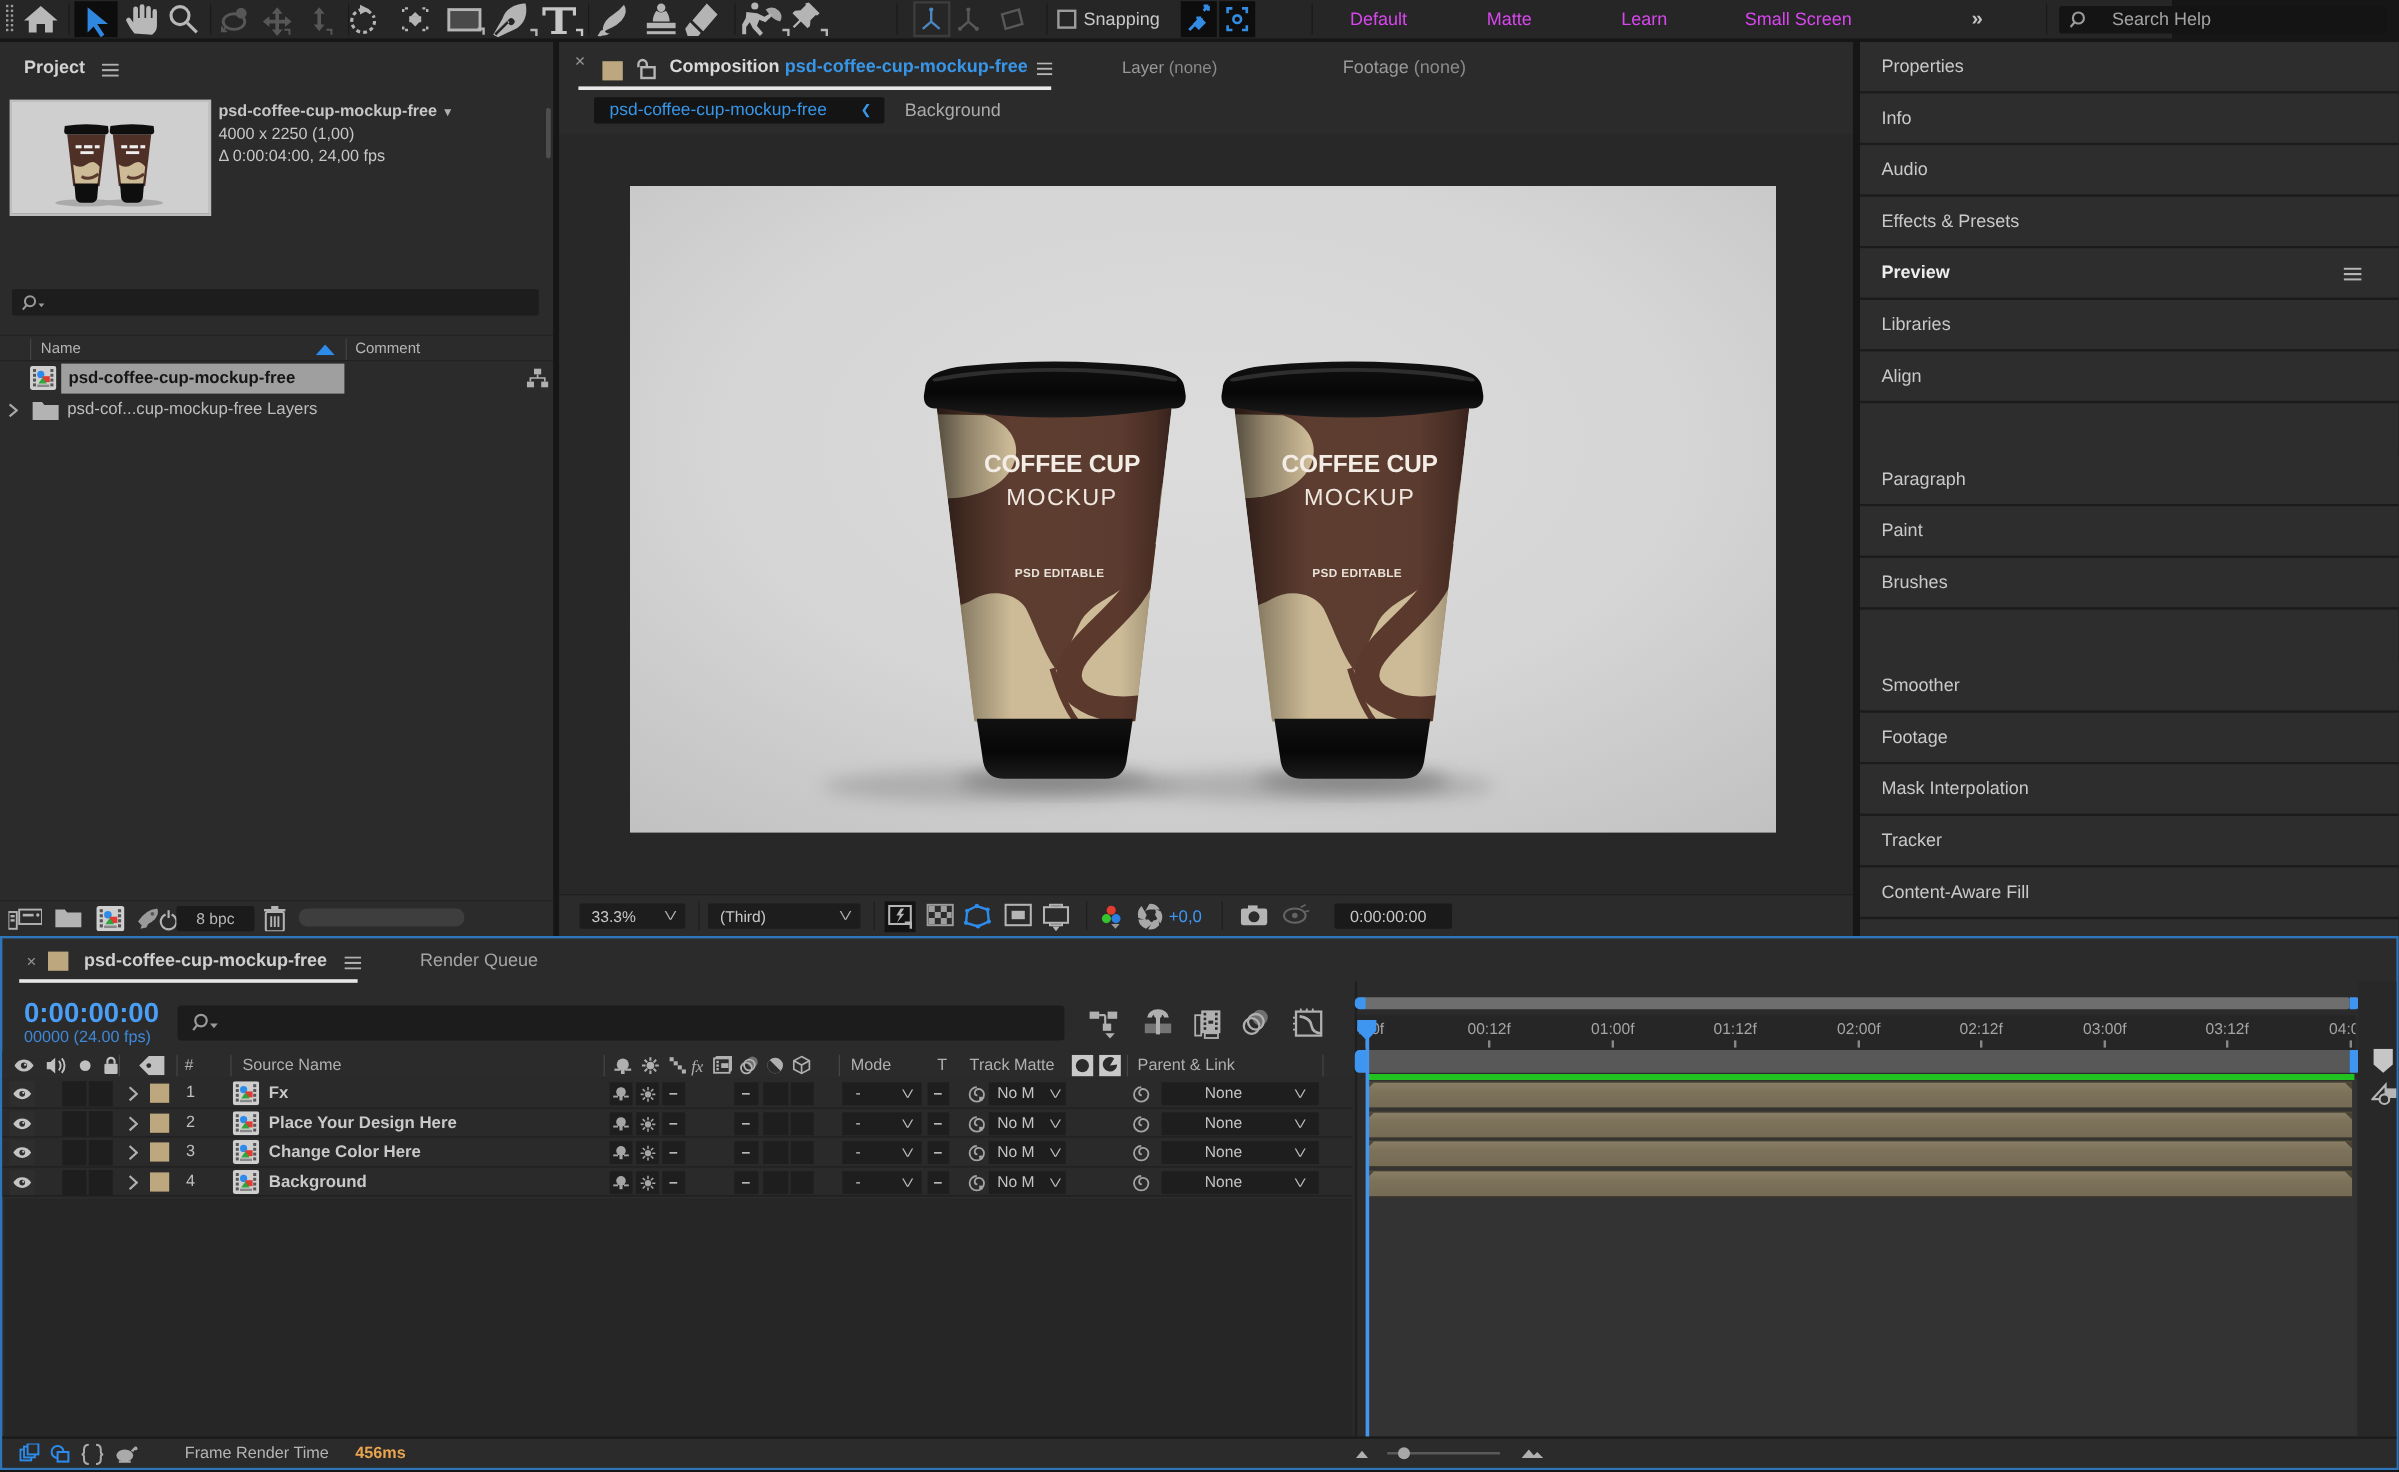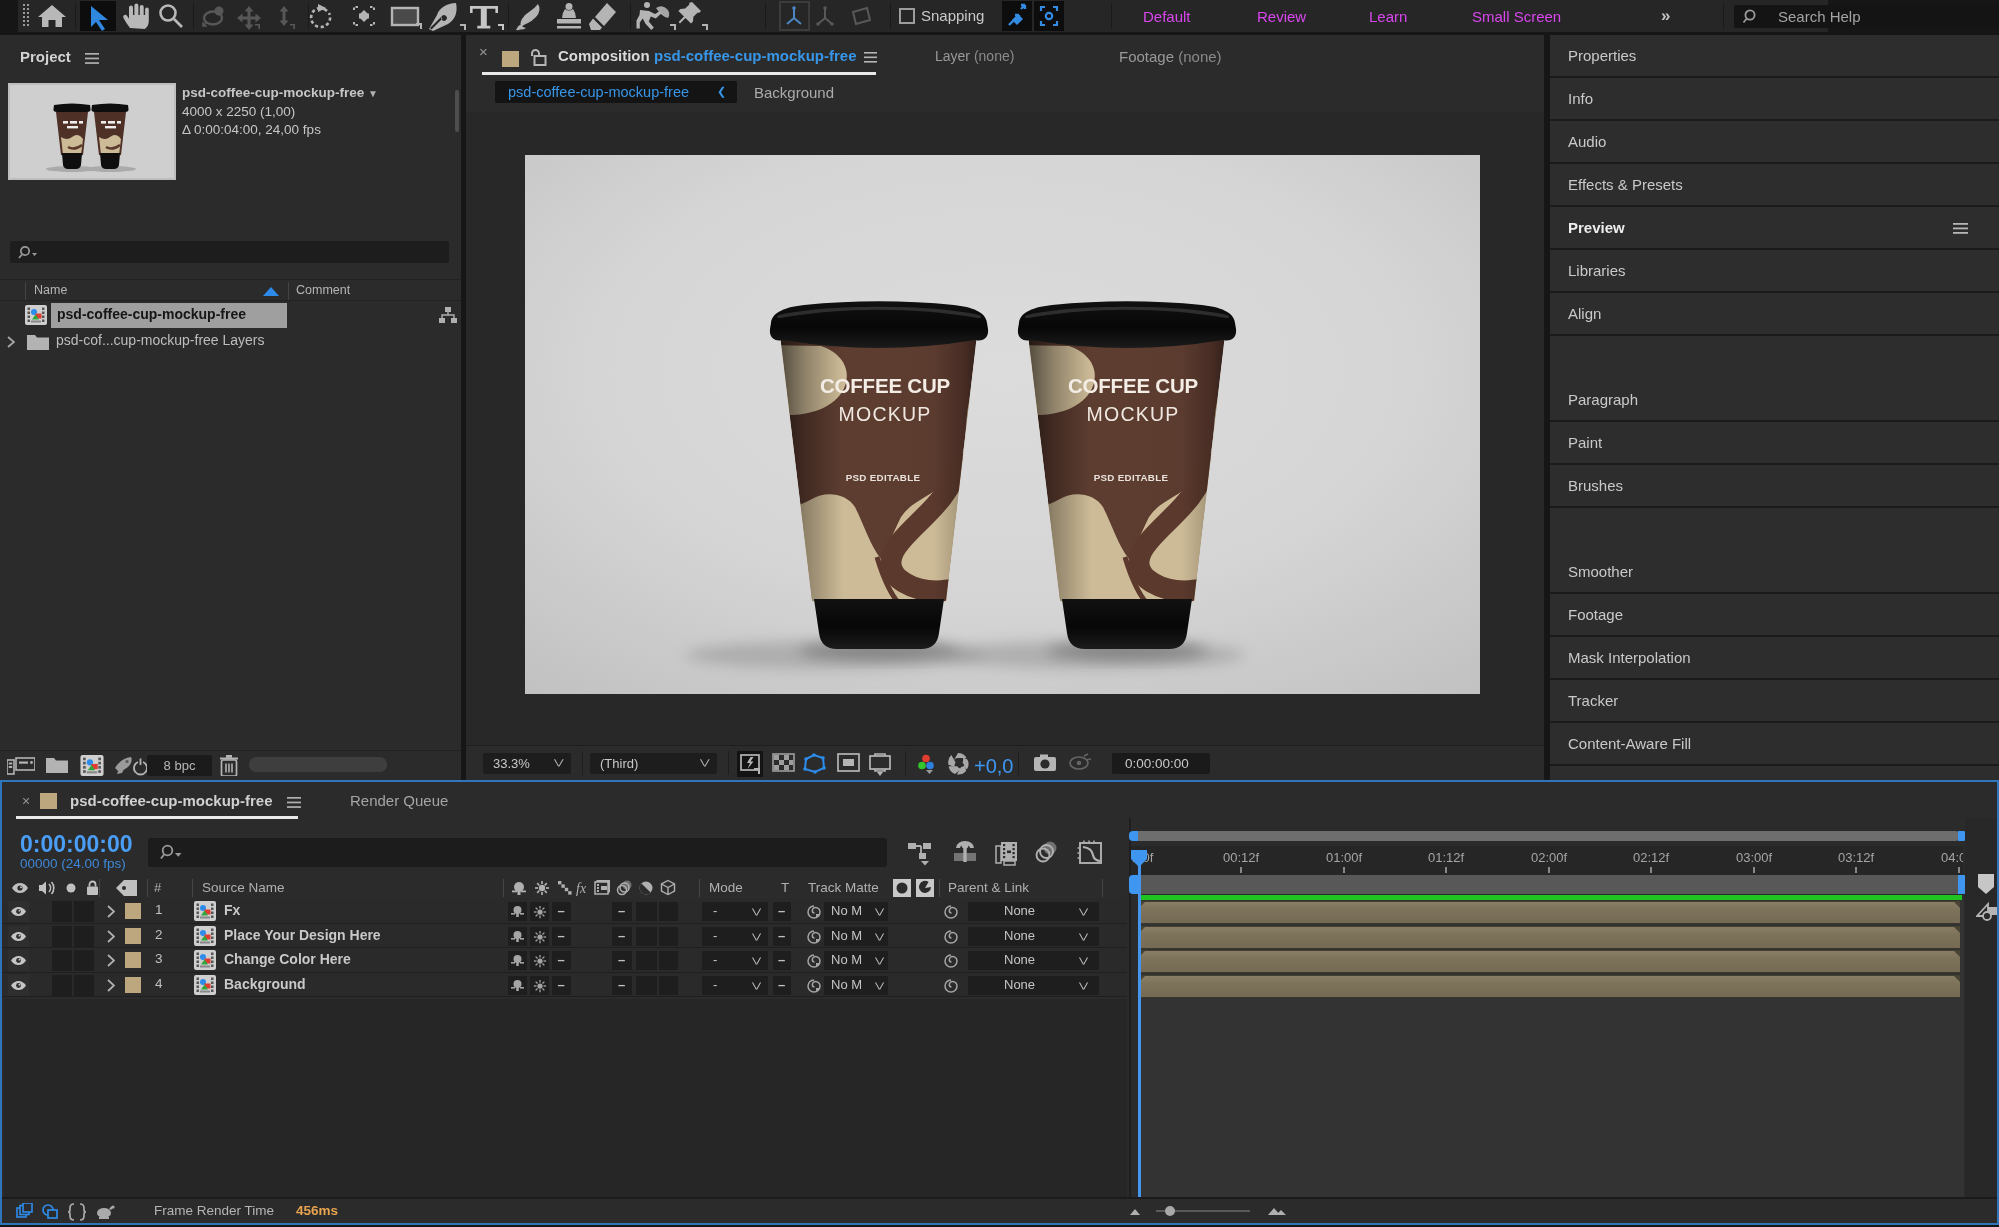--- a/index.html
+++ b/index.html
@@ -1,20 +1,20 @@
 <!DOCTYPE html>
 <html><head>
 <meta charset="utf-8">
 <style>
 * { margin:0; padding:0; box-sizing:border-box; }
 html,body { width:1999px; height:1227px; background:#1a1a1a; font-family:"Liberation Sans",sans-serif; overflow:hidden; }
 .abs { position:absolute; }
 #stage { position:relative; width:1999px; height:1227px; background:#161616; }
 
-#toolbar { left:18px; top:0; width:1810px; height:32px; background:#262626; }
+#toolbar { left:0; top:0; width:1810px; height:32px; background:#262626; }
 #toolbar .sep { top:3px; width:1px; height:26px; background:#1a1a1a; }
 .wsname { top:8px; font-size:15px; color:#d946ef; }
 #searchhelp { left:1716px; top:5px; width:273px; height:23px; background:#141414; border-radius:2px; }
 #searchhelp span { position:absolute; left:44px; top:3px; font-size:15px; color:#a3a3a3; }
 
 #projpanel { left:0; top:35px; width:461px; height:745px; background:#2b2b2b; }
 #comppanel { left:466px; top:35px; width:1078px; height:745px; background:#2b2b2b; }
 #rightpanel { left:1550px; top:35px; width:449px; height:745px; background:#2d2d2d; }
 
 .ptitle { left:20px; top:13px; font-size:15px; color:#d2d2d2; font-weight:bold; }
@@ -171,21 +171,21 @@
       <path d="M250 14 l5 5 l-6 6 l-5-5 Z" fill="#338ce3"></path>
       <rect x="266" y="1" width="30" height="30" fill="#0d0d0d"></rect>
       <g stroke="#338ce3" stroke-width="2.2" fill="none">
         <path d="M273 11 l0-4 l4 0 M285 7 l4 0 l0 4 M273 21 l0 4 l4 0 M285 25 l4 0 l0-4"></path>
         <circle cx="281" cy="16" r="3.2"></circle>
       </g>
     </svg>
     <div class="abs sep" style="left:747px"></div>
     <div class="abs sep" style="left:1093px"></div>
     <div class="abs wsname" style="left:1125px">Default</div>
-    <div class="abs wsname" style="left:1239px">Review</div>
+    <div class="abs wsname" style="left:1239px">Matte</div>
     <div class="abs wsname" style="left:1351px">Learn</div>
     <div class="abs wsname" style="left:1454px">Small Screen</div>
     <div class="abs" style="left:1643px;top:6px;font-size:17px;color:#c3c3c3;font-weight:bold">»</div>
     <div class="abs sep" style="left:1705px"></div>
     <div id="searchhelp" class="abs">
       <svg class="abs" style="left:8px;top:3px" width="18" height="18" viewBox="0 0 18 18">
         <circle cx="8" cy="7" r="4.6" stroke="#9a9a9a" stroke-width="1.8" fill="none"></circle>
         <line x1="4.8" y1="10.5" x2="1.5" y2="14.5" stroke="#9a9a9a" stroke-width="1.8"></line>
       </svg>
       <span>Search Help</span>
@@ -477,21 +477,21 @@
         <path d="M9 17 l7 0 l-3.5 4 Z" fill="#999"></path>
         <g transform="translate(31,0)" fill="#a8a8a8">
           <path d="M10 0 a10 10 0 0 1 8.6 5 l-8.6 0 a5 5 0 0 0-4.3 2.4 Z"></path>
           <path d="M19.4 6.6 a10 10 0 0 1-0.6 10 l-4.3-7.4 a5 5 0 0 0 0-5 Z"></path>
           <path d="M18 18 a10 10 0 0 1-9.2 3.4 l4.3-7.4 a5 5 0 0 0 4.3-2.4 Z"></path>
           <path d="M7 21 a10 10 0 0 1-6.4-7.7 l8.5 0 a5 5 0 0 0 4.3 2.4 Z"></path>
           <path d="M0.5 11.7 a10 10 0 0 1 2.8-9.6 l4.3 7.4 a5 5 0 0 0-0.8 4.6 Z"></path>
           <path d="M4.8 1 a10 10 0 0 1 9.8-0.6 l-4.4 7.5 a5 5 0 0 0-1.2-0.1 Z" opacity="0"></path>
         </g>
       </svg>
-      <div class="abs" style="left:508px;top:9px;font-size:20px;color:#3e97f2">+0,0</div>
+      <div class="abs" style="left:508px;top:9px;font-size:14px;color:#3e97f2">+0,0</div>
       <div class="abs" style="left:552px;top:5px;width:1px;height:24px;background:#1e1e1e"></div>
       <svg class="abs" style="left:568px;top:7px" width="60" height="20" viewBox="0 0 60 20">
         <rect x="0" y="4" width="22" height="14" rx="2" fill="#b5b5b5"></rect>
         <rect x="6" y="1.5" width="8" height="4" fill="#b5b5b5"></rect>
         <circle cx="11" cy="11" r="4.6" fill="#2b2b2b"></circle>
         <g opacity="0.45">
           <ellipse cx="45" cy="10" rx="9" ry="6" fill="none" stroke="#aaa" stroke-width="1.7"></ellipse>
           <circle cx="45" cy="10" r="2.3" fill="#aaa"></circle>
           <path d="M50 3 l4-2 m-2 6 l5-1" stroke="#aaa" stroke-width="1.4"></path>
         </g>

